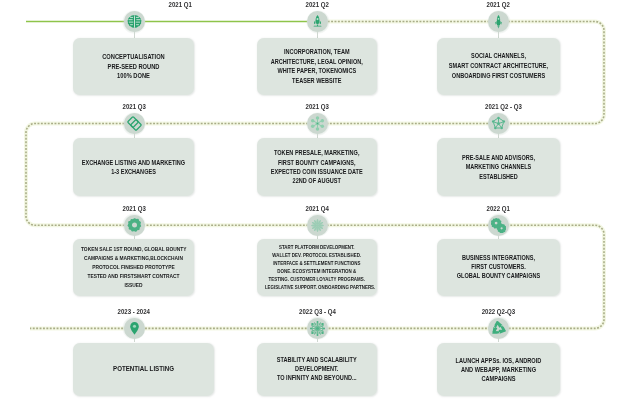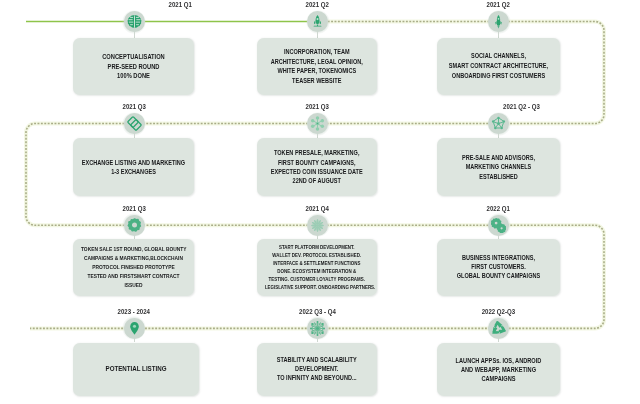--- a/index.html
+++ b/index.html
@@ -142,21 +142,21 @@
         </svg>
       </div>
       <div class="card" style="left: 257px; top: 138.2px; width: 119.5px; height: 57.6px;">
         <div class="cardtext" style="font-size: 6.42px; top: 10.1px;">
           <div style="height: 9.35px; line-height: 9.35px;">TOKEN PRESALE, MARKETING,</div>
           <div style="height: 9.35px; line-height: 9.35px;">FIRST BOUNTY CAMPAIGNS,</div>
           <div style="height: 9.35px; line-height: 9.35px;">EXPECTED COIN ISSUANCE DATE</div>
           <div style="height: 9.35px; line-height: 9.35px;">22ND OF AUGUST</div>
         </div>
       </div>
-      <div class="qlabel" style="left: 461px; top: 101.5px; width: 120px; text-decoration: underline;"><span>2021 Q2 - Q3</span></div>
+      <div class="qlabel" style="left: 443px; top: 101.5px; width: 120px; text-decoration: underline;"><span>2021 Q2 - Q3</span></div>
       <div class="stem" style="left: 498px; top: 132.5px; height: 5.7px;"></div>
       <div class="node" style="left: 488px; top: 113px;">
         <div class="halo"></div>
         <svg width="15" height="15" viewBox="0 0 15 15">
           <g fill="#55b68d" stroke="none">
    <circle cx="7.5" cy="1.9" r="1.25"></circle>
    <circle cx="2.2" cy="5.6" r="1.25"></circle>
             <circle cx="12.8" cy="5.6" r="1.25"></circle>
    <circle cx="4.3" cy="12.0" r="1.25"></circle>
             <circle cx="10.7" cy="12.0" r="1.25"></circle>
@@ -255,21 +255,21 @@
         <div class="halo"></div>
         <svg width="15" height="15" viewBox="0 0 15 15">
           <g fill="#2ba46f" stroke="none">
    <path d="M7.5 1.1c-2.4 0-4.3 1.95-4.3 4.35 0 3.1 4.3 8.1 4.3 8.1s4.3-5 4.3-8.1C11.8 3.05 9.9 1.1 7.5 1.1z"></path>
    </g>
           <g fill="#9ed7bd" stroke="none">
             <circle cx="7.5" cy="5.3" r="1.55"></circle>
   </g>
         </svg>
       </div>
-      <div class="card" style="left: 73px; top: 342.5px; width: 126px; height: 53.5px;">
+      <div class="card" style="left: 73px; top: 342.5px; width: 141px; height: 53.5px;">
         <div class="cardtext" style="font-size: 7.11px; top: 22.05px;">
           <div style="height: 9.4px; line-height: 9.4px;">POTENTIAL LISTING</div>
         </div>
       </div>
       <div class="qlabel" style="left: 257.5px; top: 306.5px; width: 120px;"><span>2022 Q3 - Q4</span></div>
       <div class="stem" style="left: 317px; top: 337.4px; height: 5.1px;"></div>
       <div class="node" style="left: 307px; top: 317.9px;">
         <div class="halo"></div>
         <svg width="15" height="15" viewBox="0 0 15 15">
           <g fill="none" stroke="#6cba96" stroke-width="0.95" stroke-linecap="round">

